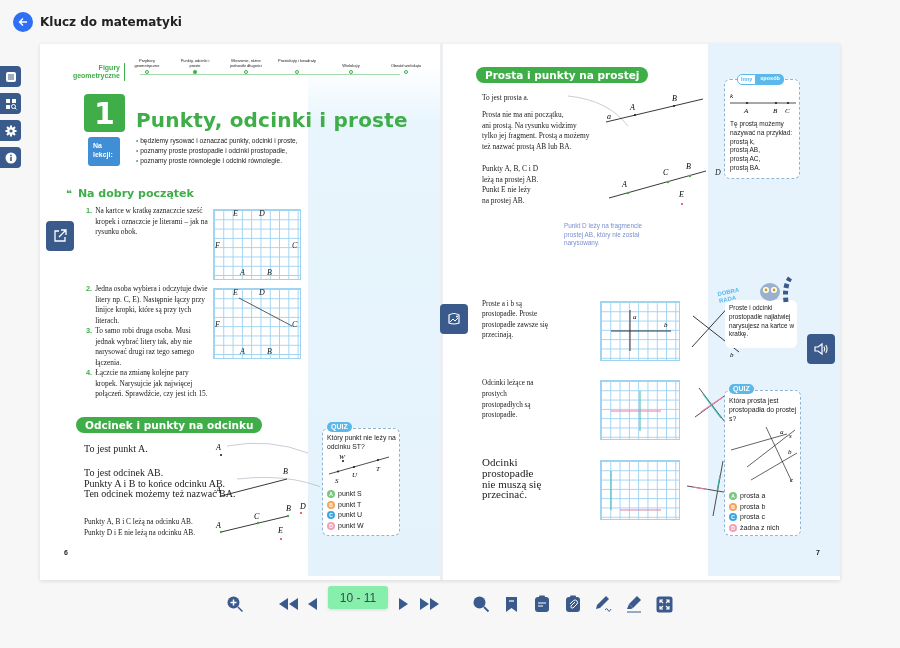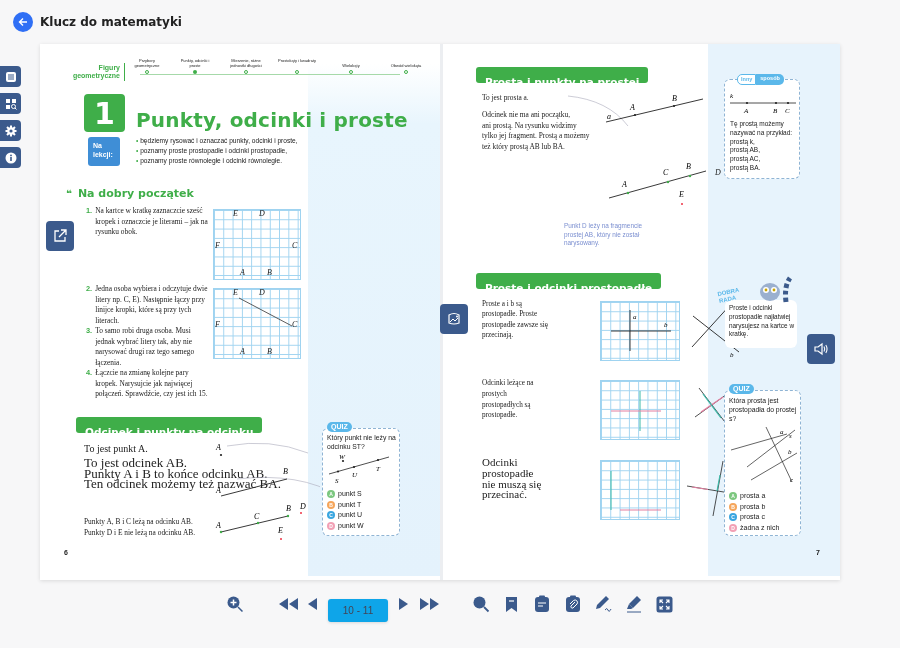--- a/index.html
+++ b/index.html
@@ -11,30 +11,30 @@
 .side-btn{width:21px;height:21px;background:#3b5a8c;border-radius:0 4px 4px 0;display:flex;align-items:center;justify-content:center}
 .book{position:absolute;left:40px;top:44px;width:800px;height:536px;background:#fff;box-shadow:0 1px 4px rgba(0,0,0,.12)}
 .page{position:absolute;top:0;height:532px;overflow:hidden}
 .page-left{left:0;width:400px}
 .page-right{left:403px;width:397px}
 .blue-strip-left{position:absolute;left:268px;top:20px;width:142px;height:512px;background:linear-gradient(#fff 0,#e8f5fd 60px,#e4f2fc 100%)}
 .blue-strip-right{position:absolute;left:265px;top:0;width:132px;height:532px;background:#e7f3fc}
 .spine{position:absolute;left:400px;top:0;width:3px;height:536px;background:#eceef1}
 .g{color:#3fae49}
 .serif{font-family:"Liberation Serif",serif}
-.sec-pill{position:absolute;height:16px;border-radius:3px;background:#3fae49;color:#fff;font-weight:bold;font-size:10.5px;line-height:16px;padding:7px 9px;font-family:"DejaVu Sans",sans-serif}
+.sec-pill{position:absolute;height:16px;border-radius:8px;background:#3fae49;color:#fff;font-weight:bold;font-size:10.5px;line-height:16px;padding:0 9px;font-family:"DejaVu Sans",sans-serif}
 .grid{position:absolute;background-image:linear-gradient(#9fd3f0 1px,transparent 1px),linear-gradient(90deg,#9fd3f0 1px,transparent 1px);background-size:9.3px 9.3px;border:1px solid #9fd3f0}
 .quiz{position:absolute;border:1px dashed #8fb4d4;border-radius:6px;background:#fff}
 .quiz-tag{position:absolute;top:-7px;left:4px;background:#5bb8ea;color:#fff;font-size:7px;font-weight:bold;padding:0 4px;border-radius:5px;line-height:10px}
 .opt{display:flex;align-items:center;gap:3px;font-size:7px;line-height:10.5px}
 .opt-badge{width:8px;height:8px;border-radius:50%;font-size:5px;color:#fff;display:flex;align-items:center;justify-content:center;font-weight:bold}
 .float-btn{position:absolute;width:28px;height:30px;background:#3b5a8c;border-radius:4px;display:flex;align-items:center;justify-content:center}
 .bottombar{position:absolute;left:0;top:585px;width:900px;height:40px}
 .tb{position:absolute;top:9px;height:20px;display:flex;align-items:center;justify-content:center}
-.page-field{position:absolute;left:328px;top:14px;width:60px;height:23px;background:#0ea5e9;border-radius:3px;box-shadow:0 1px 3px rgba(0,0,0,.12);font-size:10px;color:#445;display:flex;align-items:center;justify-content:center}
+.page-field{position:absolute;left:328px;top:1px;width:60px;height:23px;background:#86efac;border-radius:3px;box-shadow:0 1px 3px rgba(0,0,0,.12);font-size:12px;color:#445;display:flex;align-items:center;justify-content:center}
 .lbl{position:absolute;font-family:"Liberation Serif",serif;font-style:italic;font-size:8px}
 svg{display:block}
 </style>
 </head>
 <body>
 
 <div class="topbar">
   <div class="back-btn">
     <svg width="10" height="10" viewBox="0 0 10 10">
         <path d="M9 5H2M5 1.5L1.5 5 5 8.5" stroke="#fff" stroke-width="1.4" fill="none"></path>
@@ -159,21 +159,21 @@
       <span class="lbl" style="left:19px;top:-1px">E</span>
       <span class="lbl" style="left:45px;top:-1px">D</span>
       <span class="lbl" style="left:1px;top:31px">F</span>
       <span class="lbl" style="left:78px;top:31px">C</span>
       <span class="lbl" style="left:26px;top:58px">A</span>
       <span class="lbl" style="left:53px;top:58px">B</span>
     </div>
 
     <div class="sec-pill" style="left:36px;top:373px">Odcinek i punkty na odcinku</div>
     <div class="serif" style="position:absolute;left:44px;top:399px;font-size:10px">To jest punkt A.</div>
-    <div class="serif" style="position:absolute;left:44px;top:414px;font-size:13px;line-height:10.5px">
+    <div class="serif" style="position:absolute;left:44px;top:424px;font-size:10px;line-height:10.5px">
       <div>To jest odcinek AB.</div>
       <div>Punkty A i B to końce odcinku AB.</div>
       <div>Ten odcinek możemy też nazwać BA.</div>
     </div>
     <div class="serif" style="position:absolute;left:44px;top:473px;font-size:7.4px;line-height:10.5px">
       <div>Punkty A, B i C leżą na odcinku AB.</div>
       <div>Punkty D i E nie leżą na odcinku AB.</div>
     </div>
     <svg style="position:absolute;left:140px;top:392px" width="140" height="110" viewBox="0 0 140 110">
       <path d="M47 10 Q90 2 128 17" stroke="#aab" fill="none" stroke-width="0.6"></path>
@@ -234,24 +234,30 @@
   </div>
 
   <div class="spine"></div>
 
   <div class="page page-right">
     <div class="blue-strip-right"></div>
 
     <div class="sec-pill" style="left:33px;top:23px">Prosta i punkty na prostej</div>
     <div class="serif" style="position:absolute;left:39px;top:49px;font-size:7.4px">To jest prosta a.</div>
     <div class="serif" style="position:absolute;left:39px;top:66px;font-size:7.4px;line-height:10.5px">
-      <div>Odcinek nie ma ani początku,</div>
+      <div>Prosta nie ma ani początku,</div>
       <div>ani prostą. Na rysunku widzimy</div>
       <div>tylko jej fragment. Prostą a możemy</div>
-      <div>też który prostą AB lub BA.</div>
+      <div>też nazwać prostą AB lub BA.</div>
+    </div>
+    <div class="serif" style="position:absolute;left:39px;top:120px;font-size:7.4px;line-height:10.5px">
+      <div>Punkty A, B, C i D</div>
+      <div>leżą na prostej AB.</div>
+      <div>Punkt E nie leży</div>
+      <div>na prostej AB.</div>
     </div>
     <svg style="position:absolute;left:95px;top:50px" width="170" height="130" viewBox="0 0 170 130">
       <path d="M30 2 Q70 6 90 32" stroke="#aab" fill="none" stroke-width="0.6"></path>
       <line x1="68" y1="28" x2="165" y2="5" stroke="#222" stroke-width="0.9"></line>
       <circle cx="97" cy="21" r="1.1" fill="#222"></circle>
         <circle cx="136" cy="12" r="1.1" fill="#222"></circle>
       <text x="69" y="25" font-size="8" font-style="italic" font-family="Liberation Serif">a</text>
       <text x="92" y="16" font-size="8" font-style="italic" font-family="Liberation Serif">A</text>
       <text x="134" y="7" font-size="8" font-style="italic" font-family="Liberation Serif">B</text>
       <line x1="71" y1="104" x2="168" y2="77" stroke="#222" stroke-width="0.9"></line>
@@ -286,21 +292,20 @@
       <div style="position:absolute;left:5px;top:40px;font-size:6.5px;line-height:8.8px">
         <div>Tę prostą możemy</div>
         <div>nazywać na przykład:</div>
         <div>prostą k,</div>
         <div>prostą AB,</div>
         <div>prostą AC,</div>
         <div>prostą BA.</div>
       </div>
     </div>
 
-    <div class="sec-pill" style="left:33px;top:229px">Proste i odcinki prostopadłe</div>
     <div class="serif" style="position:absolute;left:39px;top:255px;width:72px;font-size:7.2px;line-height:10.3px">Proste a i b są prostopadłe. Proste prostopadłe zawsze się przecinają.</div>
     <div class="serif" style="position:absolute;left:39px;top:334px;width:66px;font-size:7.2px;line-height:10.8px">Odcinki leżące na prostych prostopadłych są prostopadłe.</div>
     <div class="serif" style="position:absolute;left:39px;top:413px;width:60px;font-size:11px;line-height:10.8px">Odcinki prostopadłe nie muszą się przecinać.</div>
 
     <div class="grid" style="left:157px;top:257px;width:80px;height:60px">
       <svg style="position:absolute;left:0;top:0" width="80" height="60">
           <line x1="29" y1="8" x2="29" y2="49" stroke="#222" stroke-width="0.9"></line>
           <line x1="10" y1="29" x2="70" y2="29" stroke="#222" stroke-width="0.9"></line>
           <text x="32" y="17" font-size="7" font-style="italic" font-family="Liberation Serif">a</text>
           <text x="63" y="25" font-size="7" font-style="italic" font-family="Liberation Serif">b</text>

